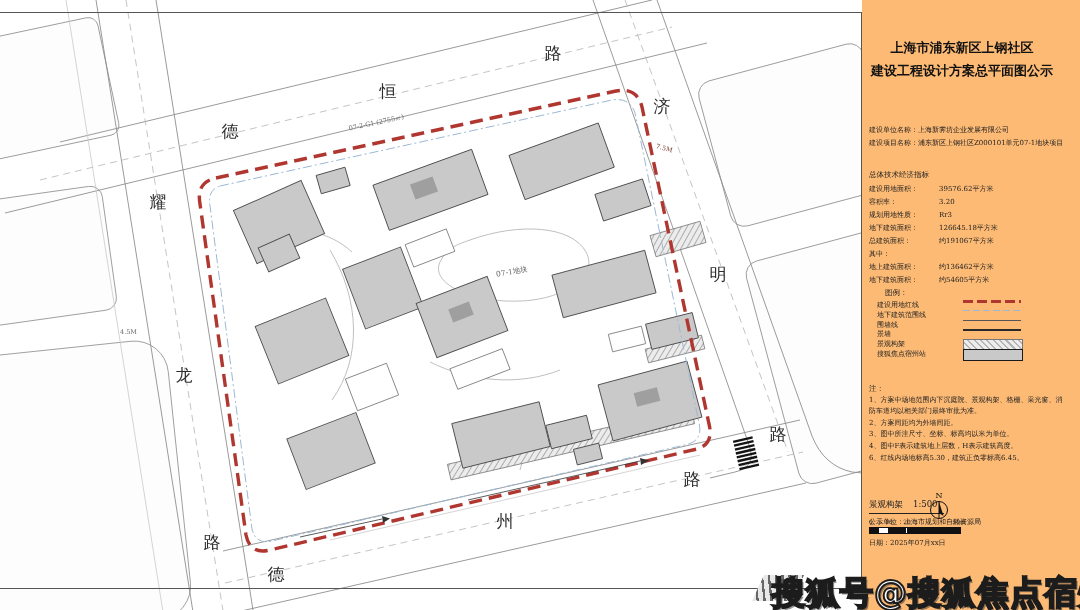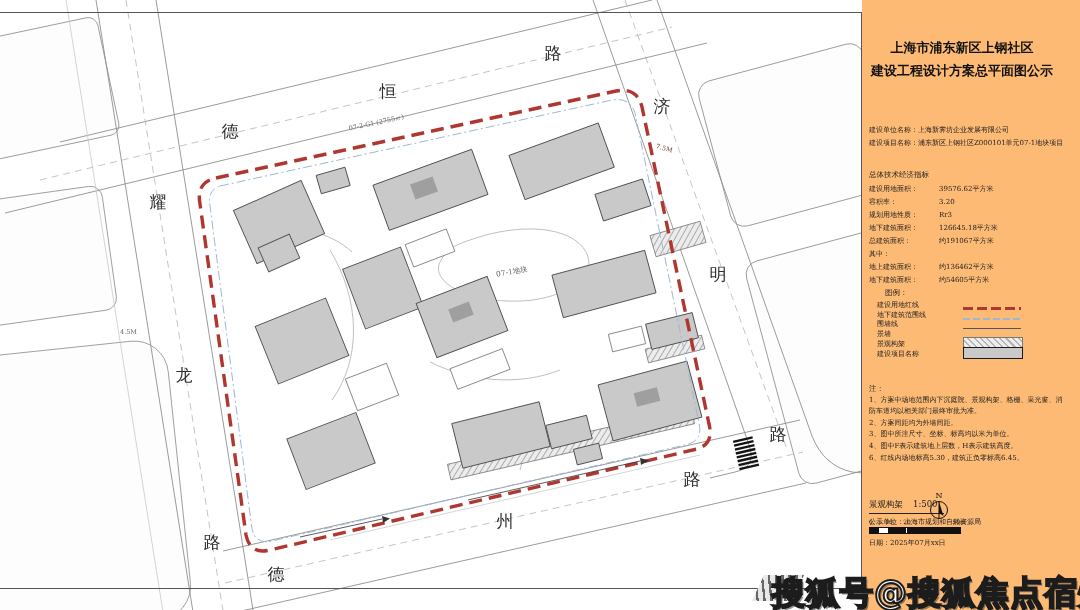--- a/index.html
+++ b/index.html
@@ -16,21 +16,21 @@
   .title{left:4px;top:36px;width:192px;text-align:center;font-family:"DejaVu Sans","Liberation Sans",sans-serif;
          font-weight:bold;font-size:13px;line-height:23px;color:#111;}
   .proj{left:7px;top:124px;width:200px;font-size:7px;line-height:13px;white-space:nowrap;}
   .proj .row{display:flex;}
   .ind-header{left:7px;top:170px;font-size:7.5px;font-family:Liberation Mono, monospace;}
   .ind-rows{left:7px;top:183px;width:196px;font-size:7px;}
   .irow{display:flex;height:13px;line-height:13px;}
   .ilbl{flex:0 0 70px;}
   .leg-header{left:7px;top:288px;font-size:7.5px;padding-left:16px;}
   .leg-rows{left:7px;top:300px;width:196px;font-size:7px;}
-  .lrow{display:flex;align-items:flex-end;height:9.8px;padding-left:8px;}
+  .lrow{display:flex;align-items:flex-start;height:9.8px;padding-left:8px;}
   .llbl{flex:0 0 86px;}
   .sw{width:58px;position:relative;display:inline-block;}
   .sw-red-dash{height:3px;background:repeating-linear-gradient(90deg,#b03630 0 10px,transparent 10px 14px);}
   .sw-blue-dash{height:1.6px;background:repeating-linear-gradient(90deg,#9cb8d4 0 7px,transparent 7px 10px);}
   .sw-thin-line{height:1px;background:#555;}
   .sw-solid-line{height:1.8px;background:#2a2a2a;}
   .sw-hatch-box{height:10px;border:1px solid #777;background:repeating-linear-gradient(45deg,#b5b5b5 0 1.5px,#ededed 1.5px 4.5px);}
   .sw-gray-box{height:10px;border:1.4px solid #1a1a1a;background:#c9c9c9;}
   .notes-h{left:7px;top:384px;font-size:7.5px;}
   .notes{left:7px;top:395px;width:198px;font-size:7px;line-height:10.8px;}
@@ -268,21 +268,21 @@
         </div>
       <div class="lrow">
           <span class="llbl">景墙</span>
           <span class="sw sw-solid-line"></span>
         </div>
       <div class="lrow">
           <span class="llbl">景观构架</span>
           <span class="sw sw-hatch-box"></span>
         </div>
       <div class="lrow">
-          <span class="llbl">建设项目名称</span>
+          <span class="llbl">搜狐焦点宿州站</span>
           <span class="sw sw-gray-box"></span>
         </div>
     </div>
 
     <div class="abs notes-h">注：</div>
     <div class="abs notes">
       <div>1、方案中场地范围内下沉庭院、景观构架、格栅、采光窗、消防车道均以相关部门最终审批为准。</div>
       <div>2、方案间距均为外墙间距。</div>
       <div>3、图中所注尺寸、坐标、标高均以米为单位。</div>
       <div>4、图中F表示建筑地上层数，H表示建筑高度。</div>

